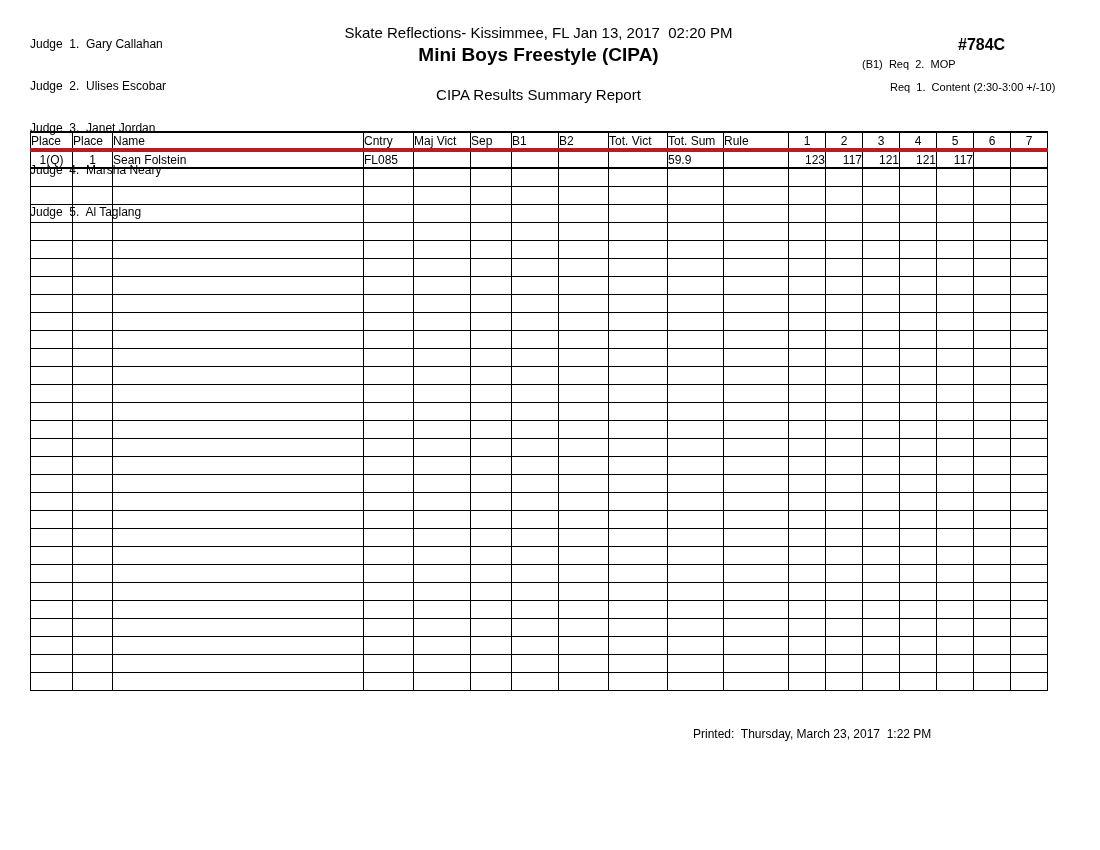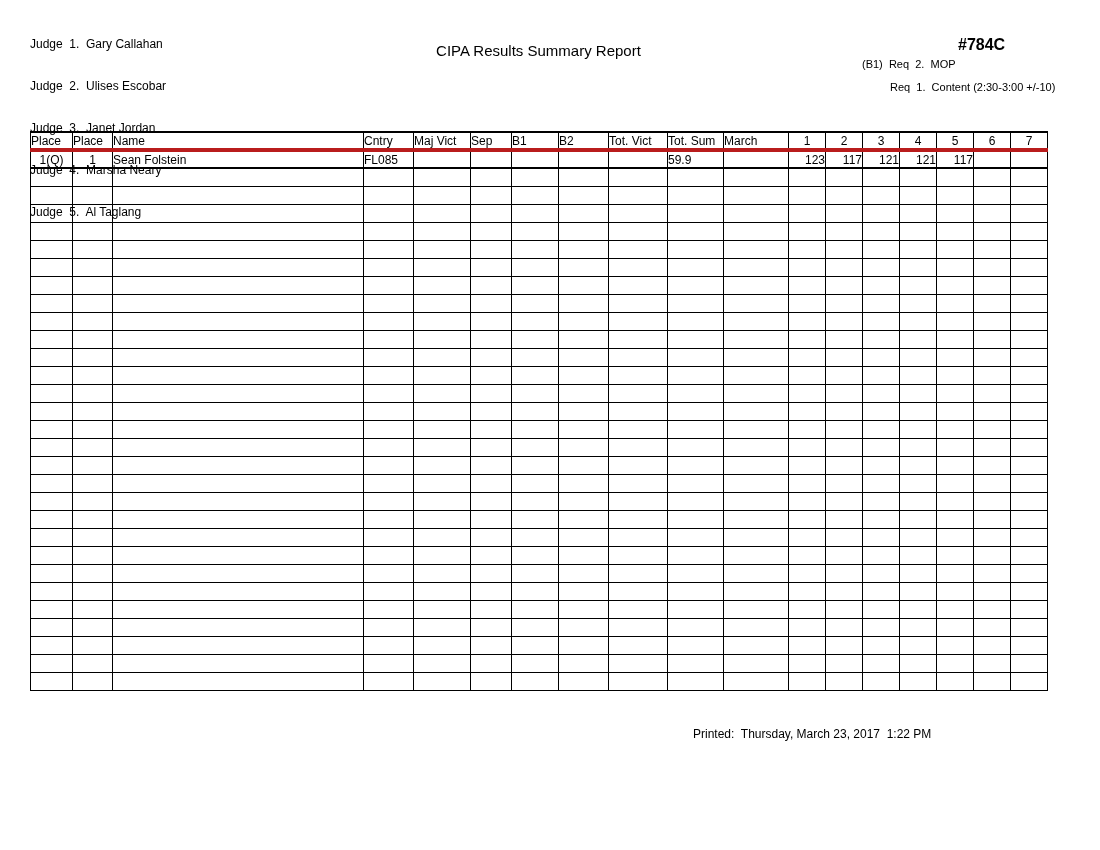--- a/index.html
+++ b/index.html
@@ -66,20 +66,22 @@
 
 <div class="judges">
   <div>Judge  1.  Gary Callahan</div>
   <div>Judge  2.  Ulises Escobar</div>
   <div>Judge  3.  Janet Jordan</div>
   <div>Judge  4.  Marsha Neary</div>
   <div>Judge  5.  Al Taglang</div>
 </div>
 
 <div class="title-block">
+  <div class="venue-line">Skate Reflections- Kissimmee, FL Jan 13, 2017  02:20 PM</div>
+  <div class="division-title">Mini Boys Freestyle (CIPA)</div>
   <div class="report-title">CIPA Results Summary Report</div>
 </div>
 
 <div class="event-number">#784C</div>
 <div class="req-line-1">Req  1.  Content (2:30-3:00 +/-10)</div>
 <div class="req-line-2">(B1)  Req  2.  MOP</div>
 
 <table class="results">
   <colgroup>
     <col style="width:42px">
@@ -106,21 +108,21 @@
         <th class="hl">Place</th>
         <th class="hl">Place</th>
         <th class="hl">Name</th>
         <th class="hl">Cntry</th>
         <th class="hl">Maj Vict</th>
         <th class="hl">Sep</th>
         <th class="hl">B1</th>
         <th class="hl">B2</th>
         <th class="hl">Tot. Vict</th>
         <th class="hl">Tot. Sum</th>
-        <th class="hl">March</th>
+        <th class="hl">Rule</th>
         <th class="hc">1</th>
         <th class="hc">2</th>
         <th class="hc">3</th>
         <th class="hc">4</th>
         <th class="hc">5</th>
         <th class="hc">6</th>
         <th class="hc">7</th>
       </tr>
   </thead>
   <tbody id="table-body">

